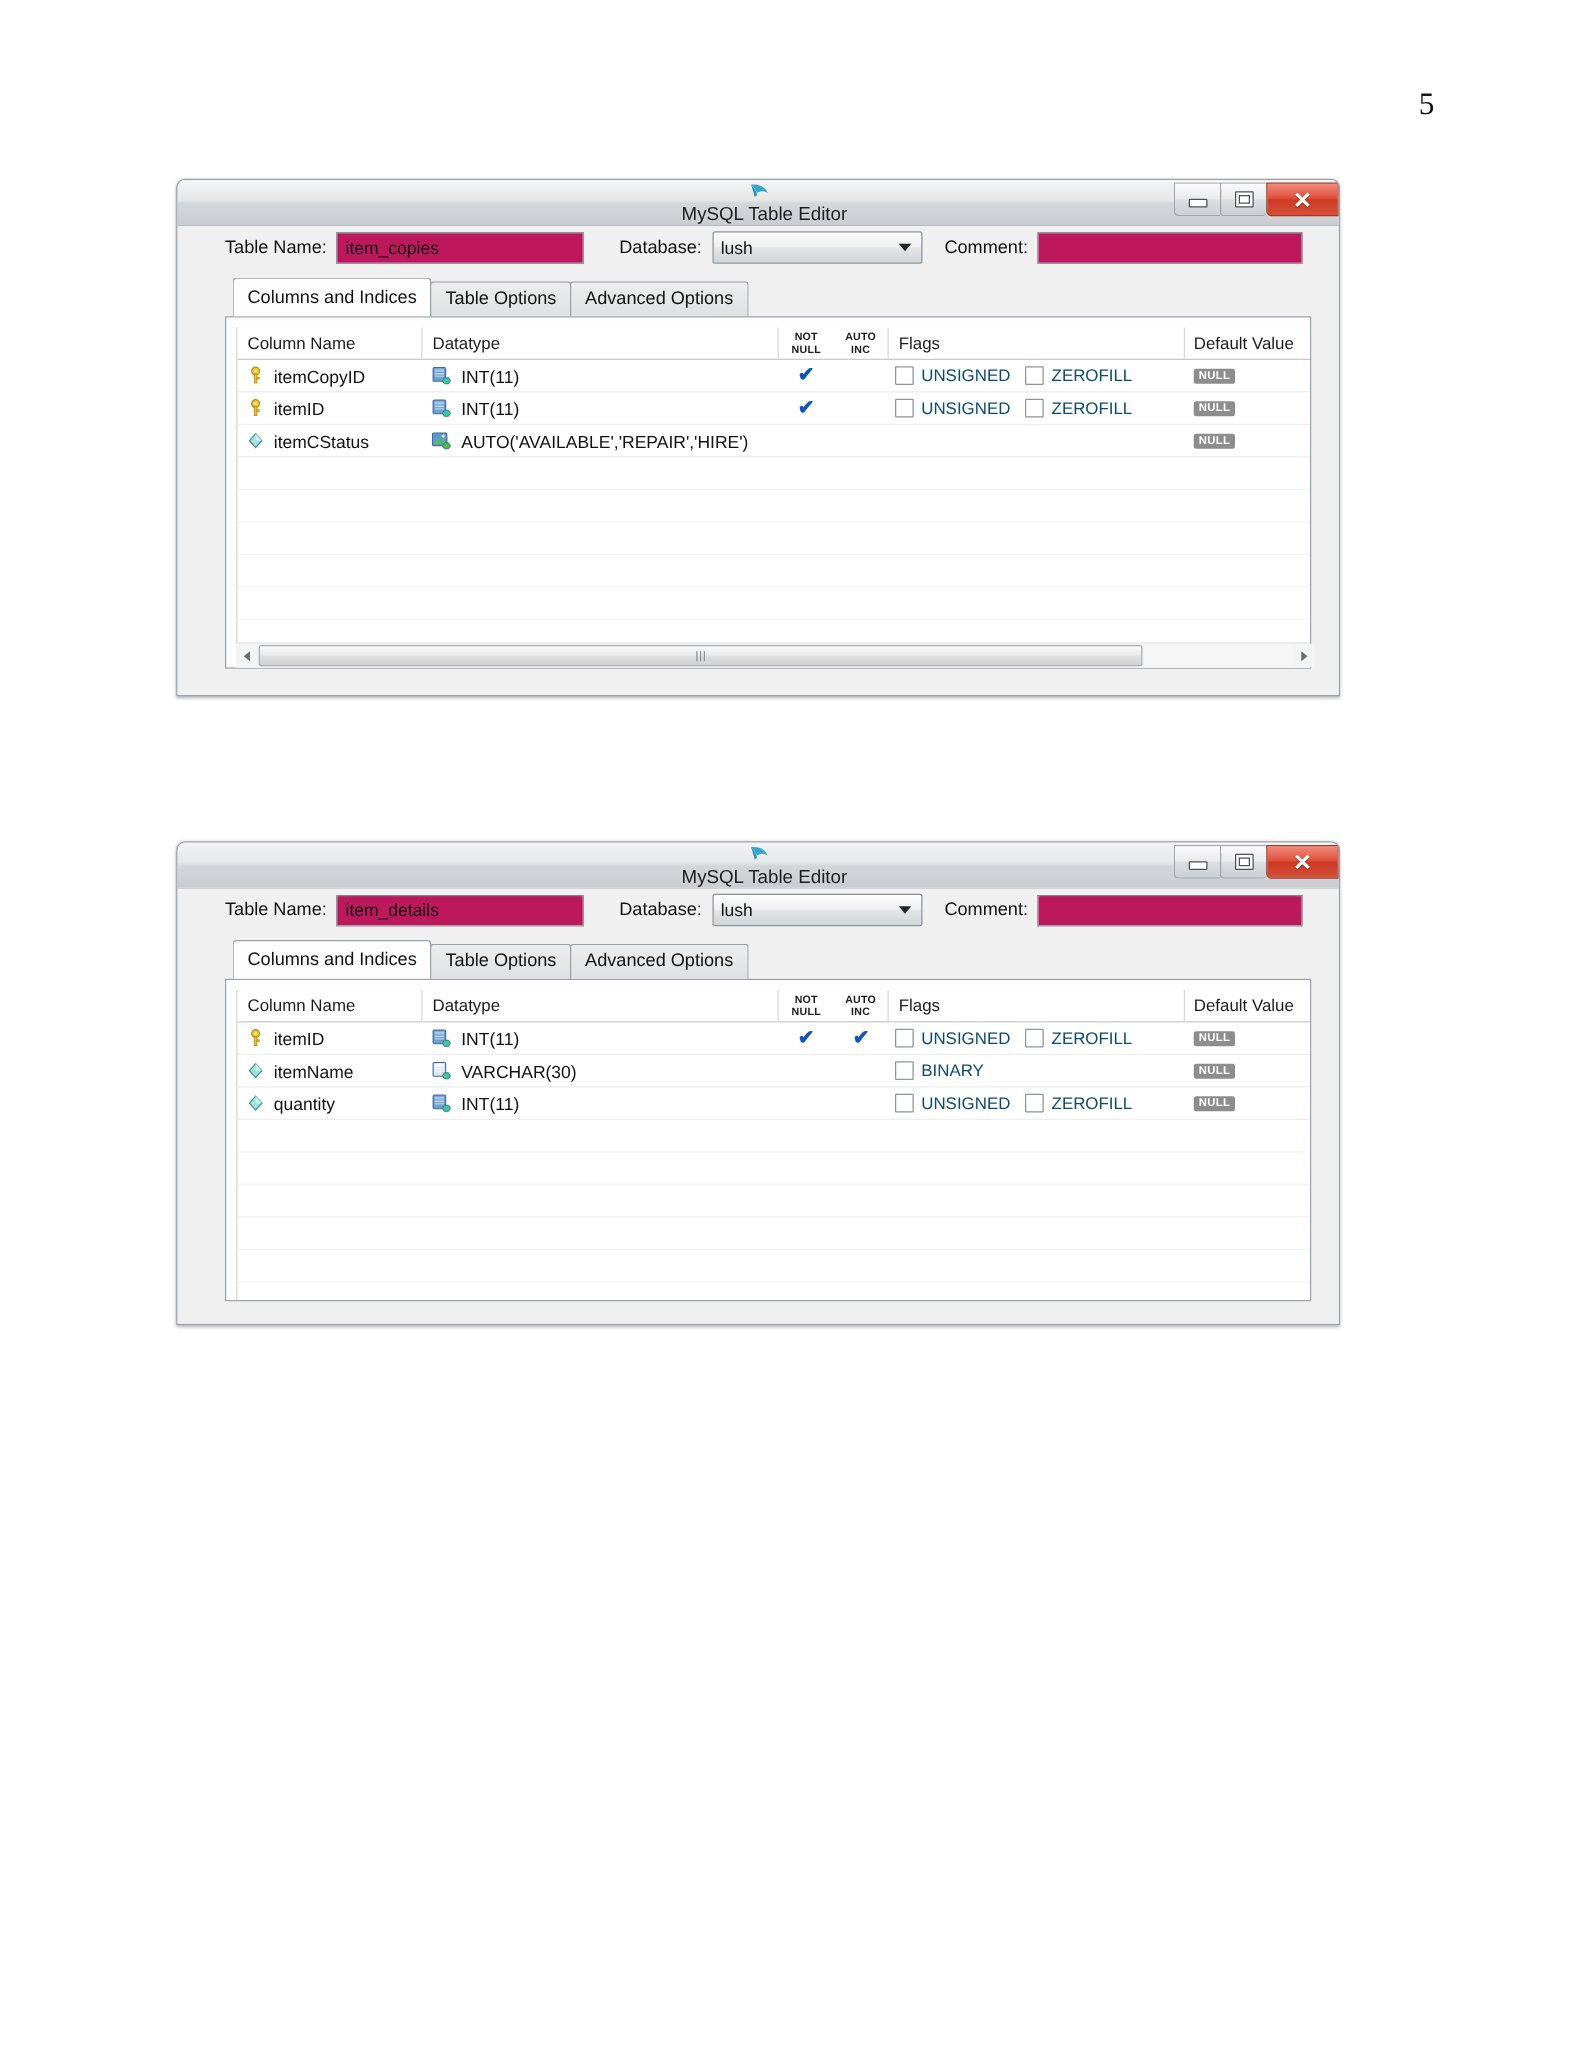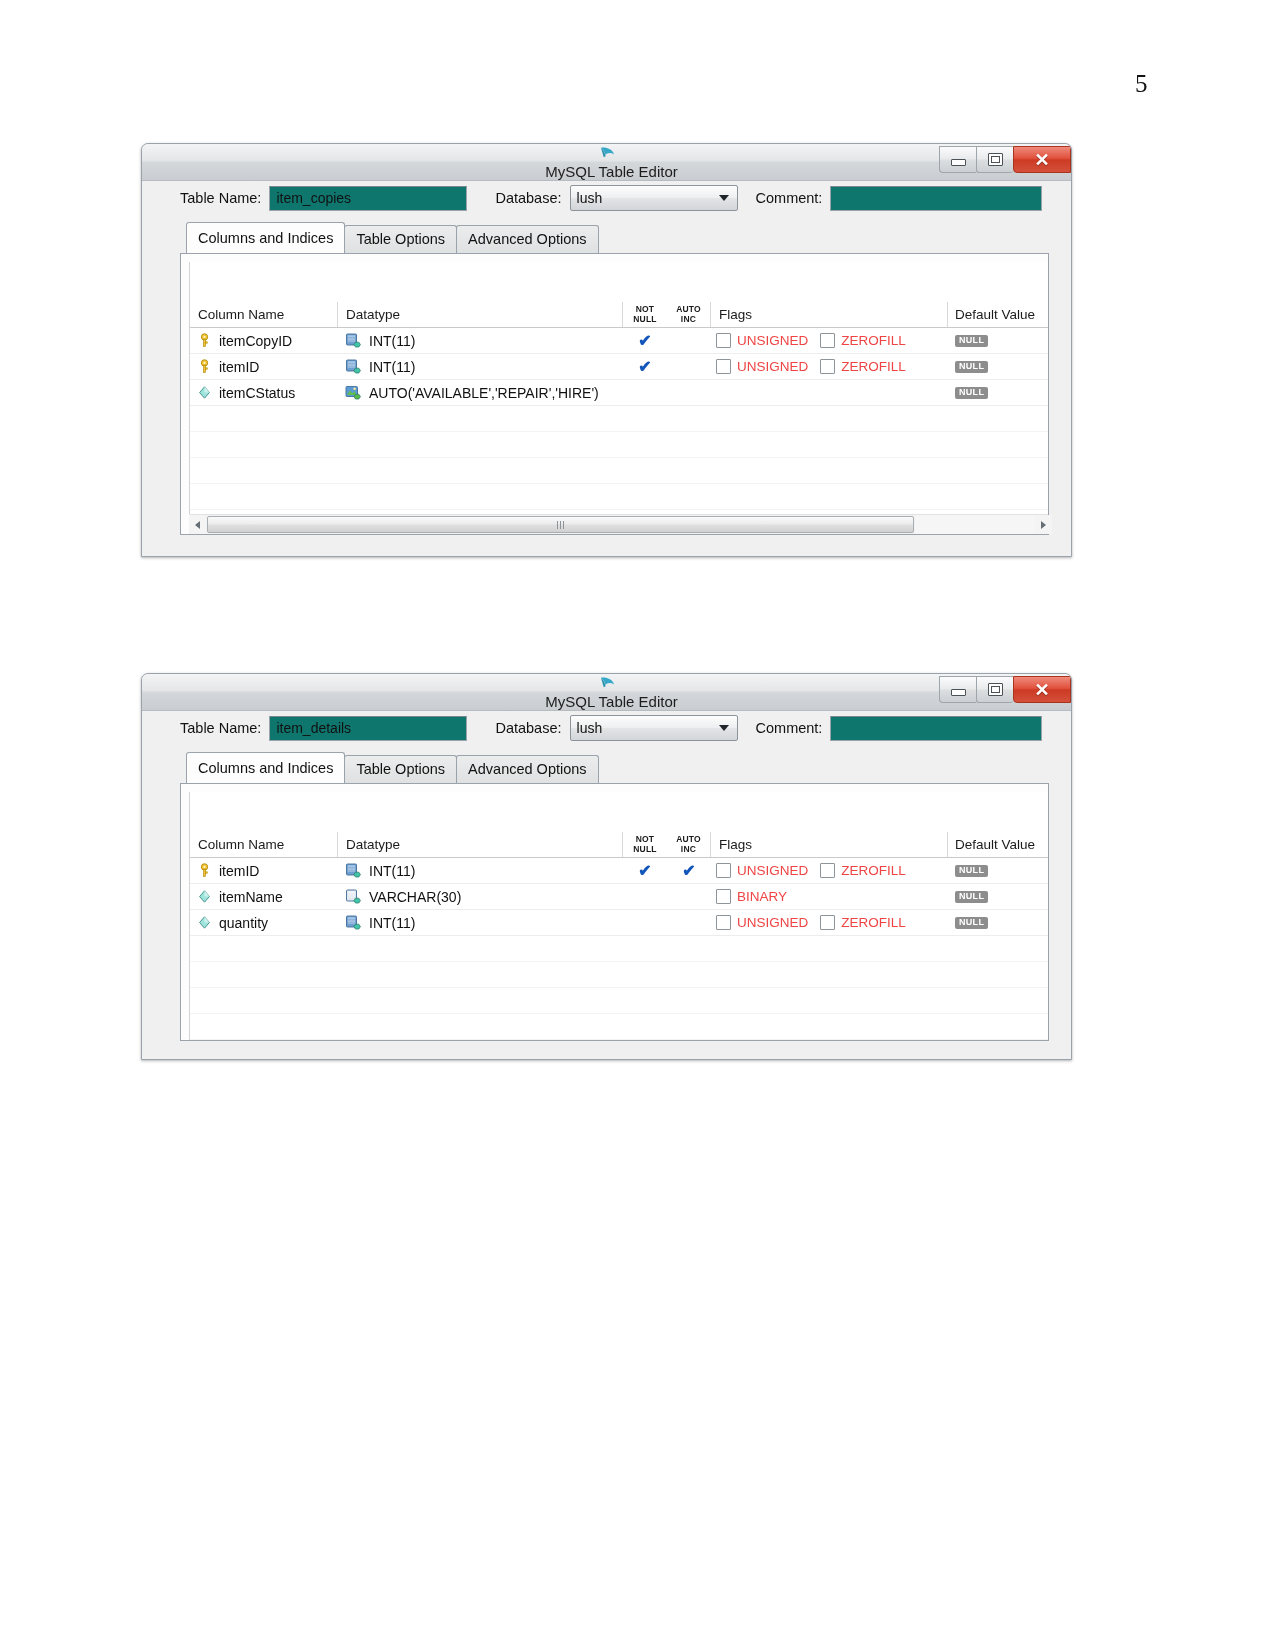--- a/index.html
+++ b/index.html
@@ -134,21 +134,21 @@
     padding-left: 22px;
     padding-bottom: 14px;
   }
   .field-label {
     font-size: 14.5px;
     color: #111111;
     white-space: nowrap;
   }
   .text-input {
     height: 25px;
-    background: #0f766e;
+    background: #be185d;
     border: 1px solid #9aa3ab;
     border-top-color: #7d868e;
     margin-left: 8px;
     display: flex;
     align-items: center;
     padding: 0 6px;
     font-size: 14px;
     color: #111111;
     box-sizing: border-box;
   }
@@ -231,21 +231,20 @@
     overflow: hidden;
   }
   .grid-head {
     display: flex;
     height: 25px;
     align-items: center;
     border-bottom: 1px solid #c9c9c9;
     background: #ffffff;
     font-size: 13.5px;
     color: #1b1b1b;
-    margin-top: 40px;
   }
   .grid-head > div {
     height: 100%;
     display: flex;
     align-items: center;
     box-sizing: border-box;
   }
   .hd-name    { width: 148px; padding-left: 8px; border-right: 1px solid #d8d8d8; }
   .hd-type    { width: 285px; padding-left: 8px; border-right: 1px solid #d8d8d8; }
   .hd-nn      { width: 44px;  justify-content: center; }
@@ -291,21 +290,21 @@
     color: #1155bb;
     font-size: 16px;
     font-weight: bold;
     line-height: 1;
   }
   .flag-item {
     display: flex;
     align-items: center;
     margin-right: 12px;
     font-size: 13.5px;
-    color: #ef4444;
+    color: #0c4a6e;
     white-space: nowrap;
   }
   .flag-box {
     width: 13px; height: 13px;
     border: 1px solid #8d949a;
     background: #ffffff;
     margin-right: 6px;
     border-radius: 1px;
     flex: 0 0 auto;
   }

